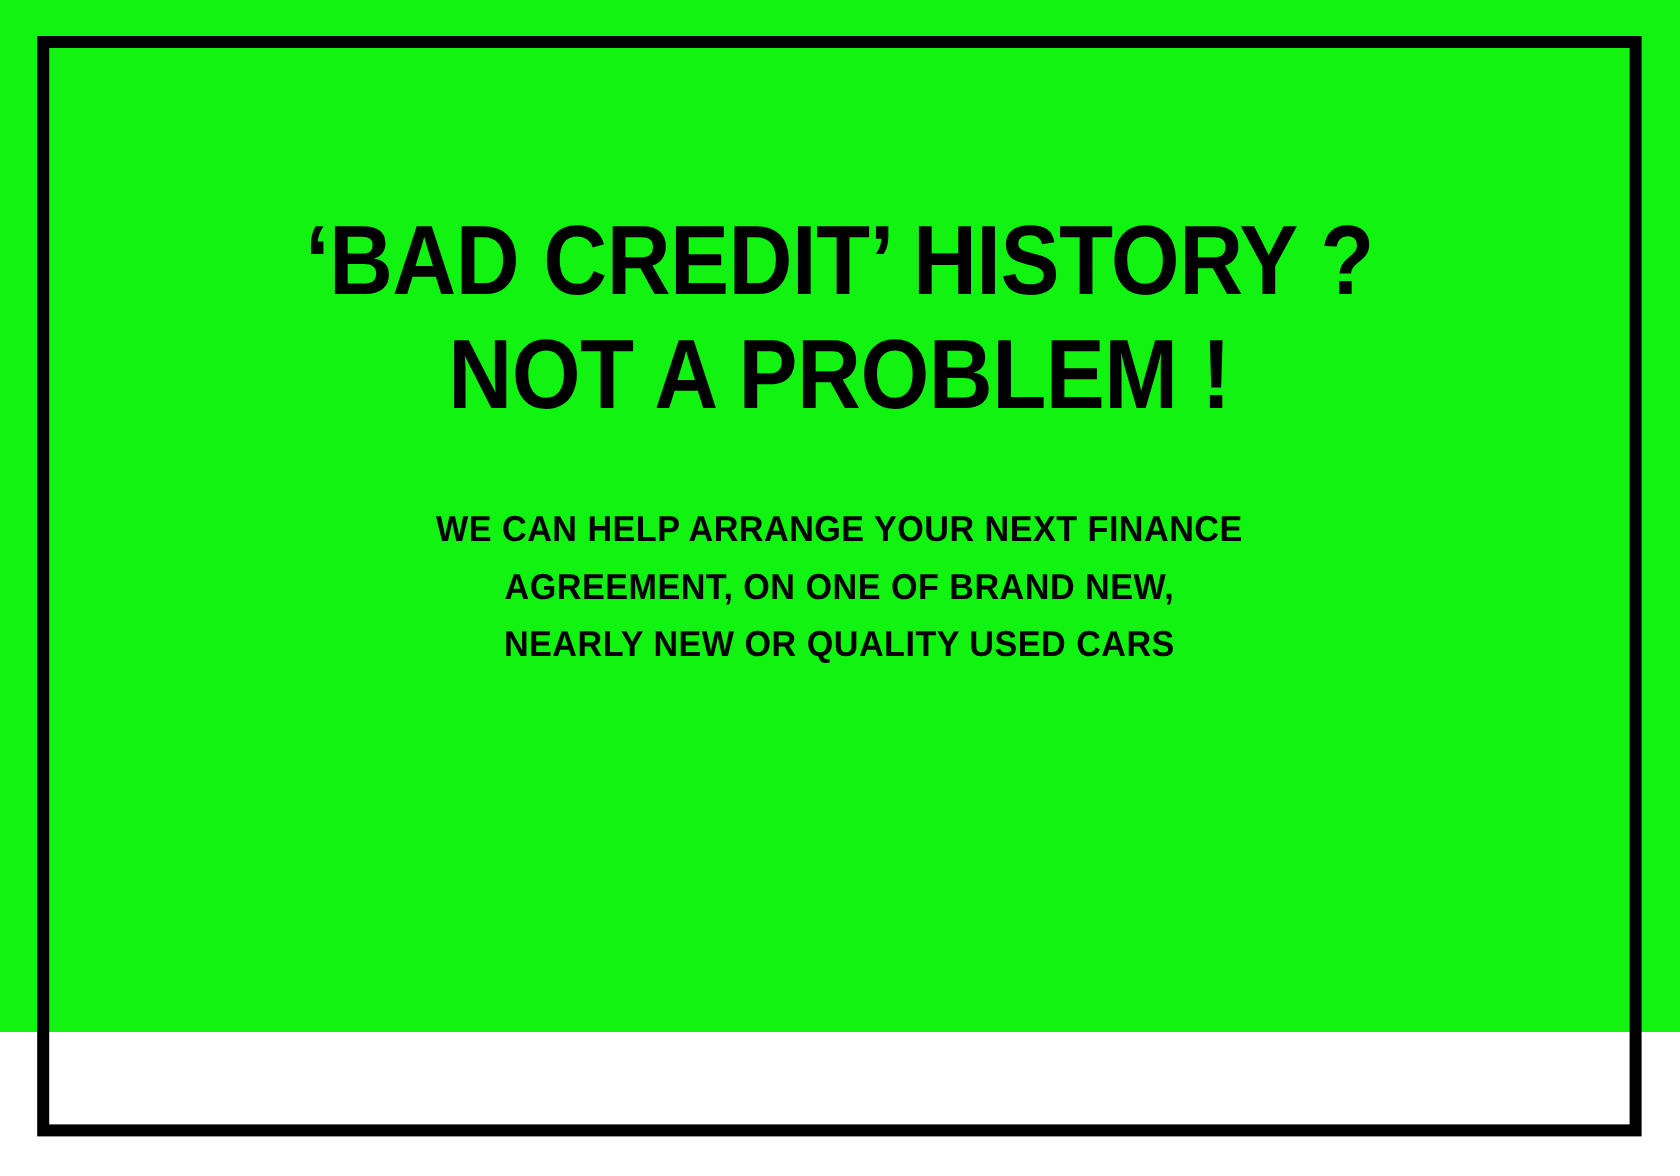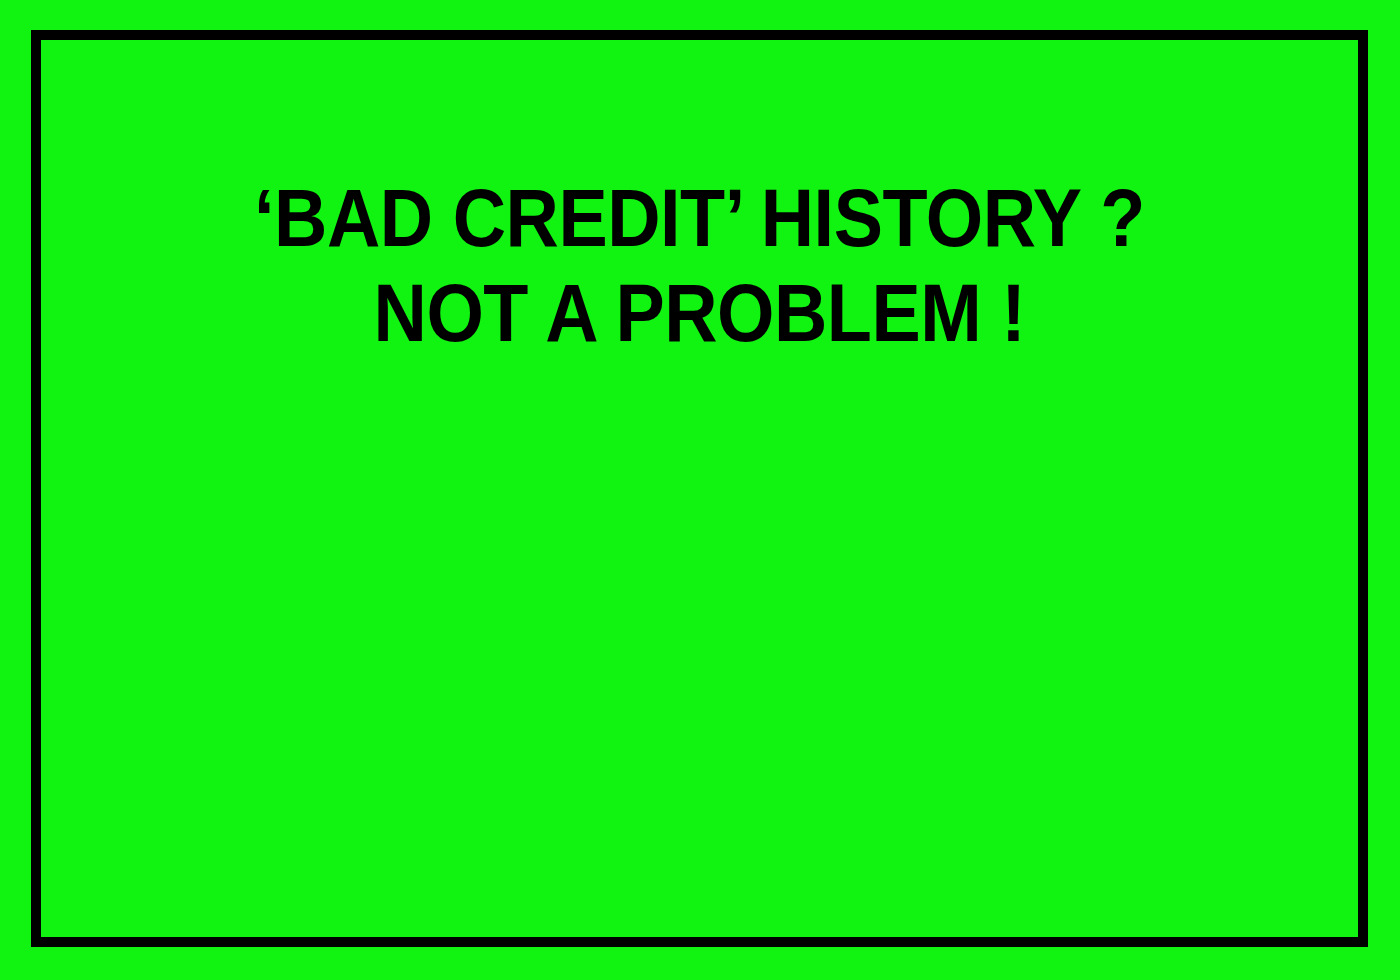--- a/index.html
+++ b/index.html
@@ -9,21 +9,21 @@
   body {
     width: 1400px;
     height: 980px;
     overflow: hidden;
     font-family: "Liberation Sans", sans-serif;
   }
 
   #poster {
     position: relative;
     width: 1400px;
-    height: 980px;
+    height: 860px;
     background: #11f411;
     box-sizing: border-box;
   }
 
   #frame {
     position: absolute;
     left: 31px;
     top: 30px;
     width: 1337px;
     height: 917px;
@@ -127,16 +127,21 @@
 
   <div id="frame"></div>
 
   <div id="content">
 
     <div class="headline-block">
       <span class="headline">‘BAD CREDIT’ HISTORY ?</span>
       <span class="headline">NOT A PROBLEM !</span>
     </div>
 
+    <div class="body-block">
+      <span class="body-line">WE CAN HELP ARRANGE YOUR NEXT FINANCE</span>
+      <span class="body-line">AGREEMENT, ON ONE OF BRAND NEW,</span>
+      <span class="body-line">NEARLY NEW OR QUALITY USED CARS</span>
+    </div>
 
 
   </div>
 </div>
 
 </body></html>

